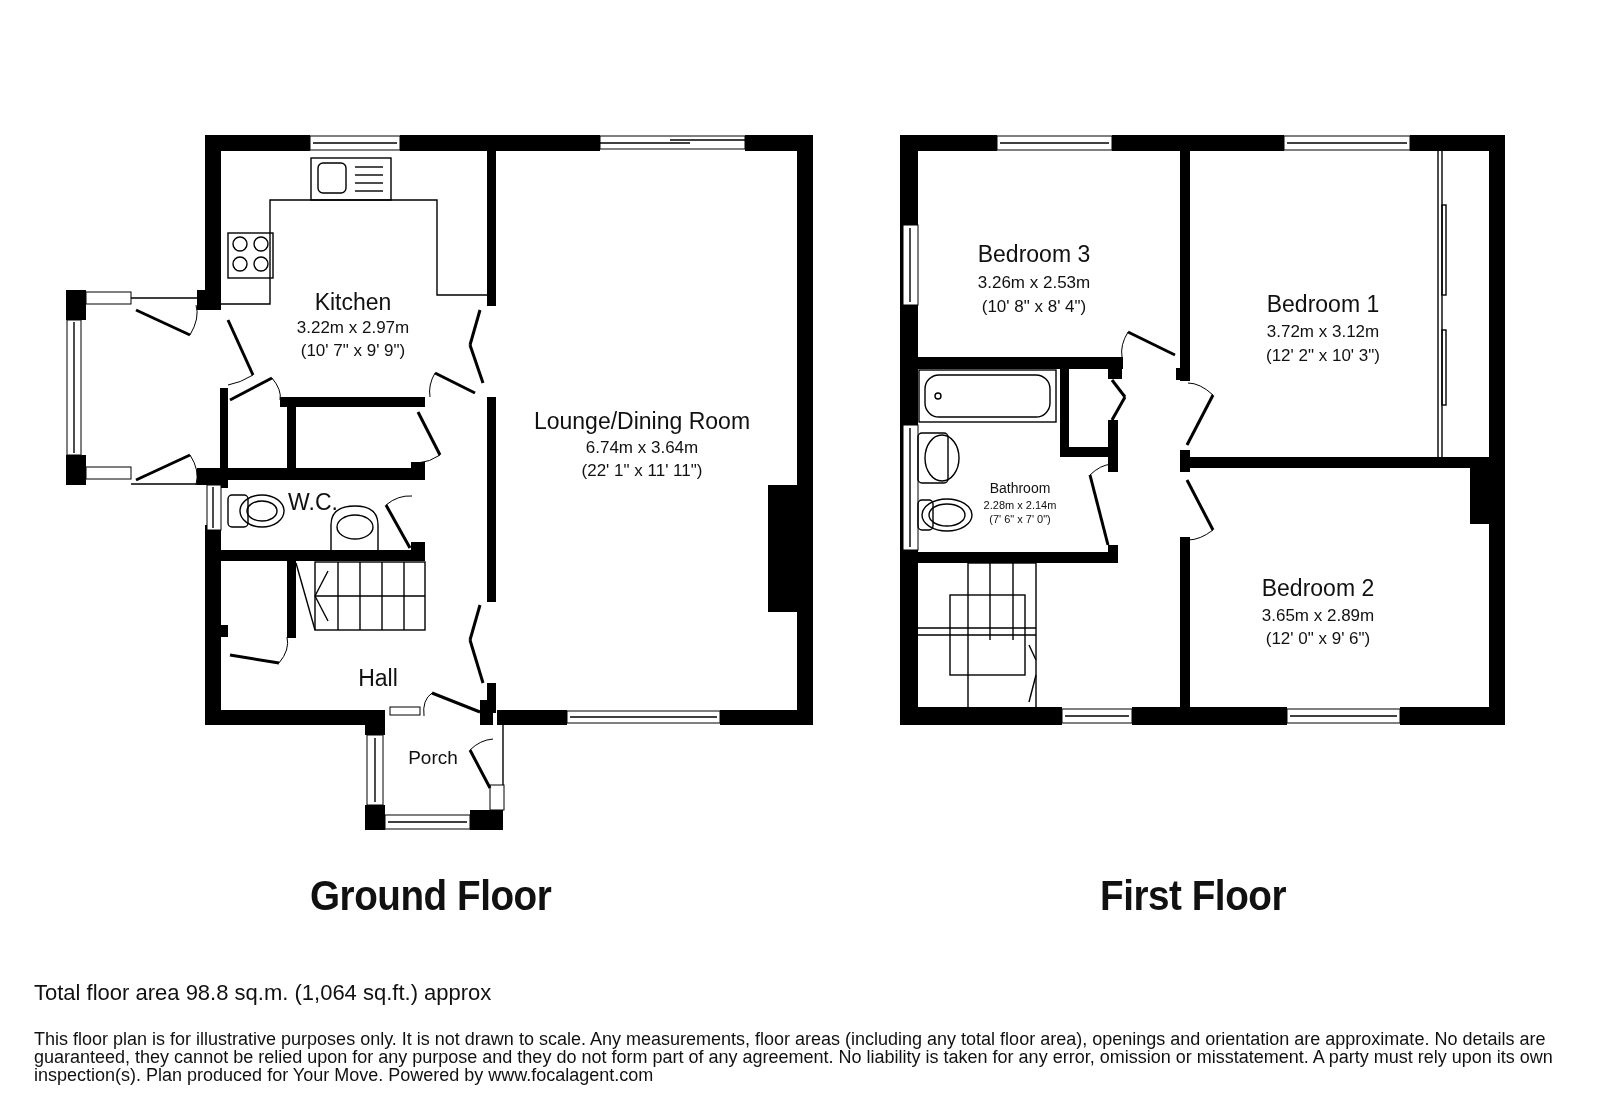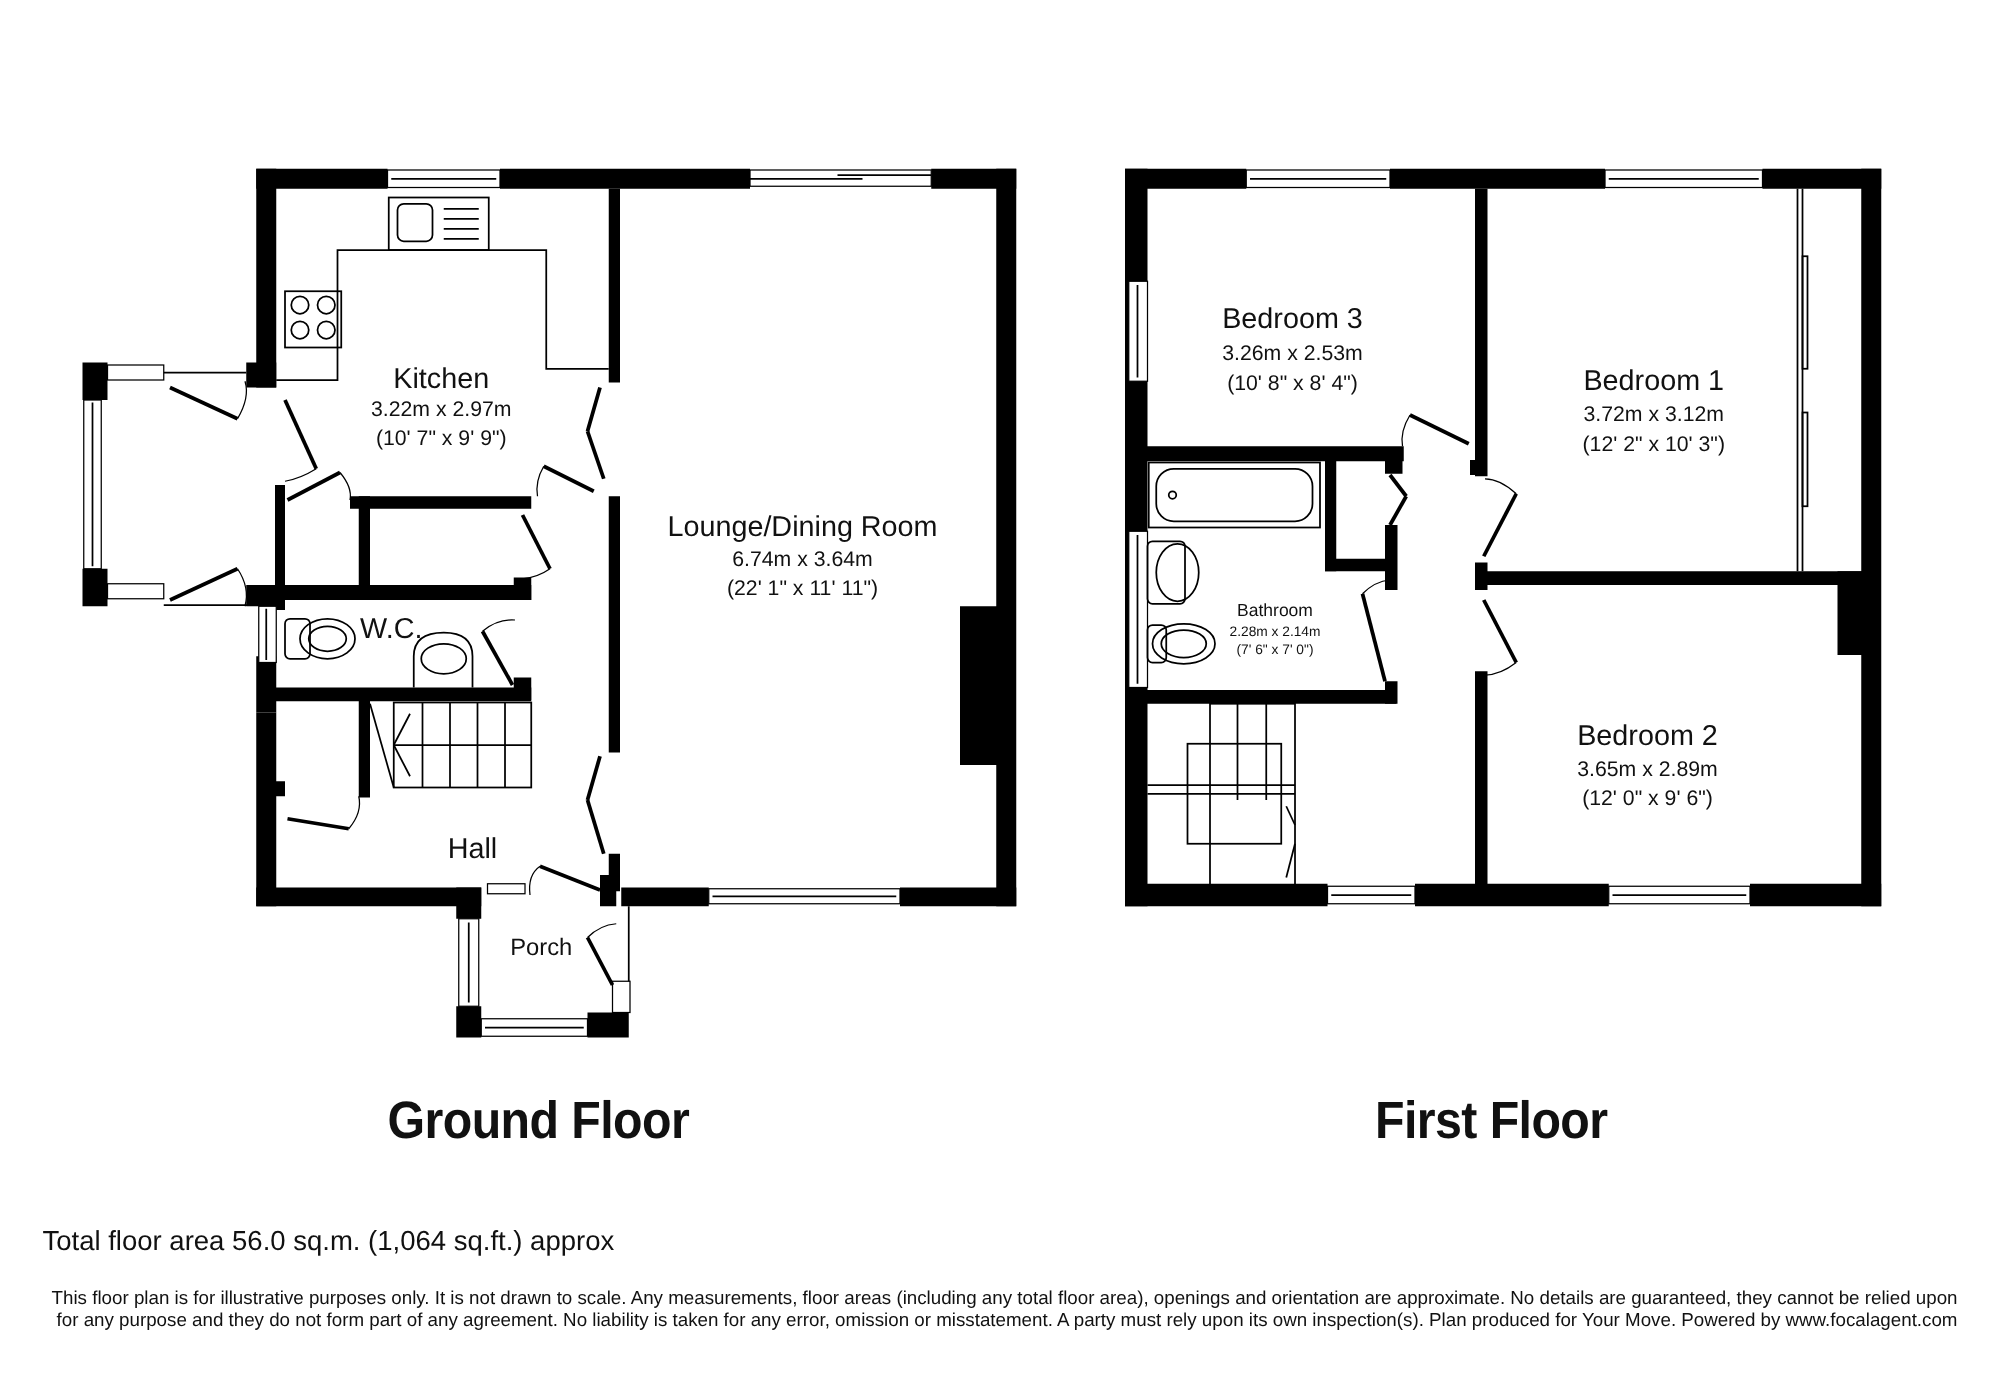--- a/index.html
+++ b/index.html
@@ -9,21 +9,21 @@
   .thin { fill:none; stroke:#000; stroke-width:1.4; }
   .door { fill:none; stroke:#000; stroke-width:3; }
   .arc { fill:none; stroke:#000; stroke-width:1; }
   .win { fill:#fff; stroke:#000; stroke-width:1; }
   .room-name { font-family:"Liberation Sans", sans-serif; font-size:23px; fill:#111; text-anchor:middle; }
   .room-dim { font-family:"Liberation Sans", sans-serif; font-size:17px; fill:#111; text-anchor:middle; }
   .room-name-sm { font-family:"Liberation Sans", sans-serif; font-size:14px; fill:#111; text-anchor:middle; }
   .room-dim-sm { font-family:"Liberation Sans", sans-serif; font-size:11px; fill:#111; text-anchor:middle; }
   .floor-title { position:absolute; top:872px; font-family:"Liberation Sans", sans-serif; font-weight:bold; font-size:42px; letter-spacing:-0.5px; transform:scaleX(0.92); transform-origin:left top; }
   #total-area { position:absolute; left:34px; top:980px; font-size:22px; }
-  #disclaimer { position:absolute; left:34px; top:1030px; width:1532px; text-align:right; font-size:15px; line-height:18px; }
+  #disclaimer { position:absolute; left:34px; top:1030px; width:1532px; text-align:left; font-size:18px; line-height:18px; }
 </style>
 </head>
 <body>
 
 <svg id="plan" width="1600" height="1120" viewBox="0 0 1600 1120">
 
   <g>
 
     <rect class="wall" x="205" y="135" width="16" height="175"></rect>
     <rect class="wall" x="205" y="135" width="105" height="16"></rect>
@@ -235,14 +235,14 @@
     <text class="room-dim-sm" x="1020" y="523">(7' 6" x 7' 0")</text>
     <text class="room-name" x="1318" y="596">Bedroom 2</text>
     <text class="room-dim" x="1318" y="621">3.65m x 2.89m</text>
     <text class="room-dim" x="1318" y="644">(12' 0" x 9' 6")</text>
   </g>
 </svg>
 
 <div class="floor-title" style="left:310px;">Ground Floor</div>
 <div class="floor-title" style="left:1100px;">First Floor</div>
 
-<div id="total-area">Total floor area 56.0 sq.m. (1,064 sq.ft.) approx</div>
+<div id="total-area">Total floor area 98.8 sq.m. (1,064 sq.ft.) approx</div>
 <div id="disclaimer">This floor plan is for illustrative purposes only. It is not drawn to scale. Any measurements, floor areas (including any total floor area), openings and orientation are approximate. No details are guaranteed, they cannot be relied upon for any purpose and they do not form part of any agreement. No liability is taken for any error, omission or misstatement. A party must rely upon its own inspection(s).  Plan produced for Your Move. Powered by www.focalagent.com</div>
 
 </body></html>

